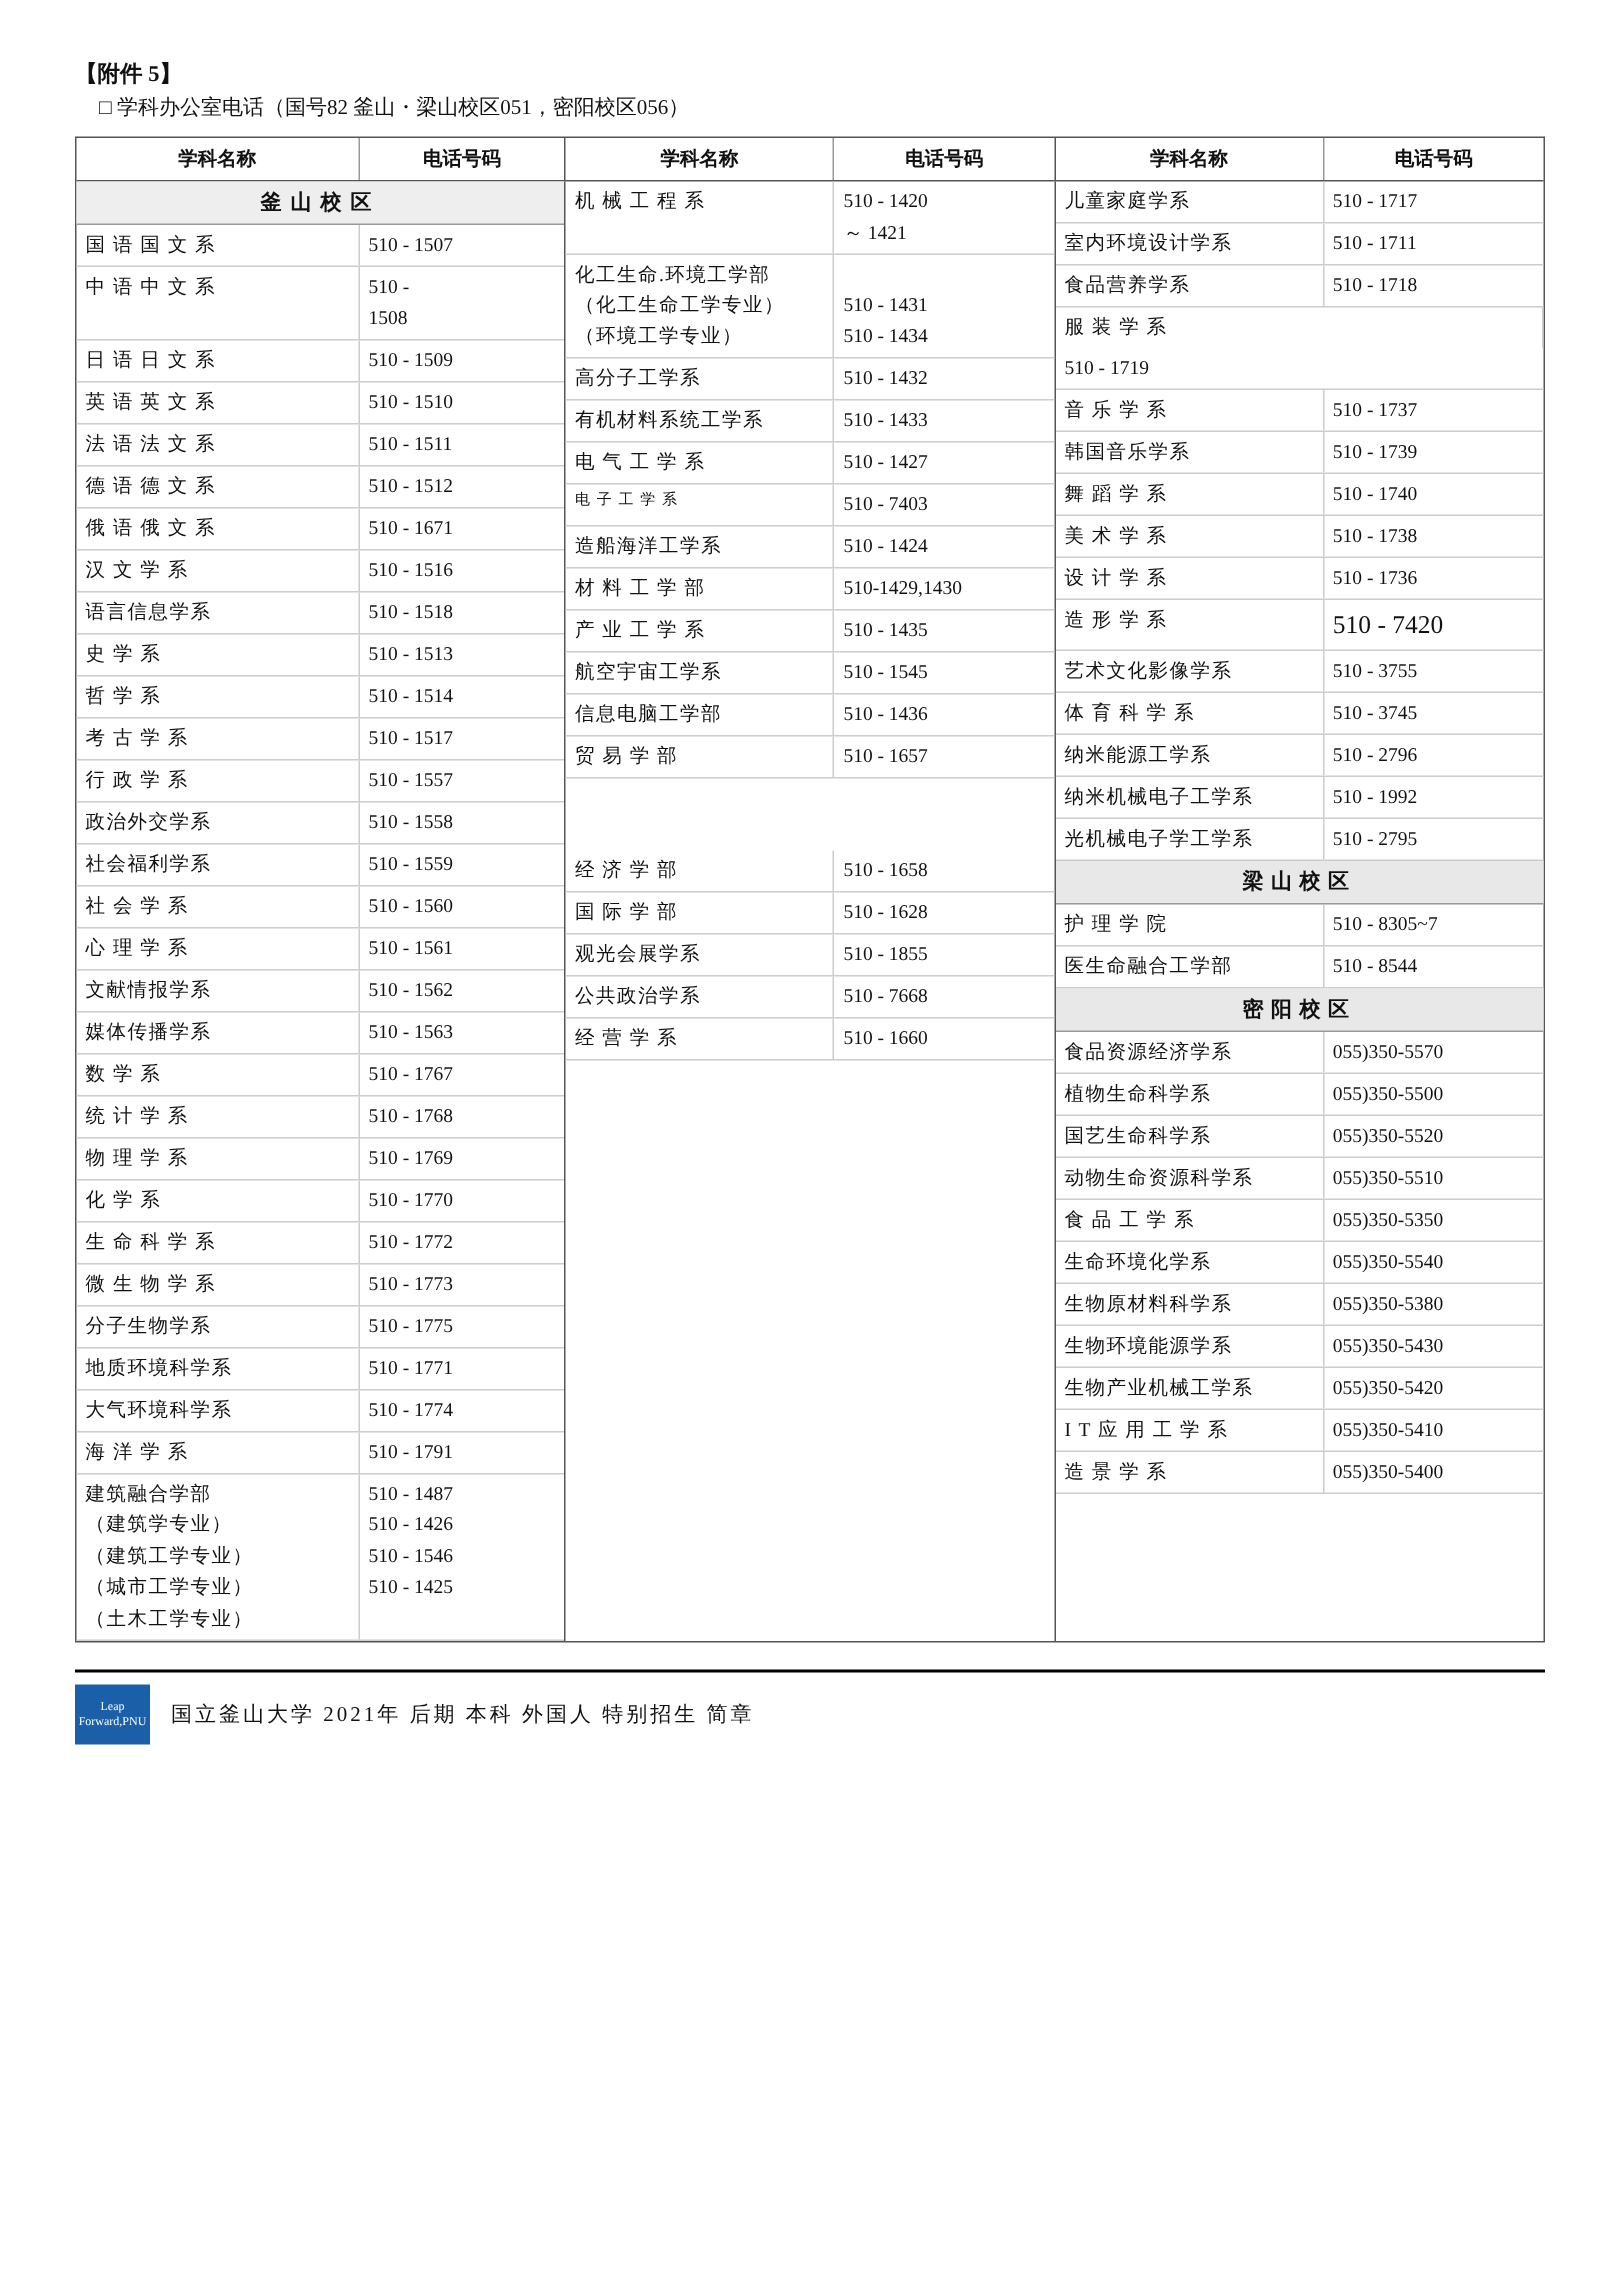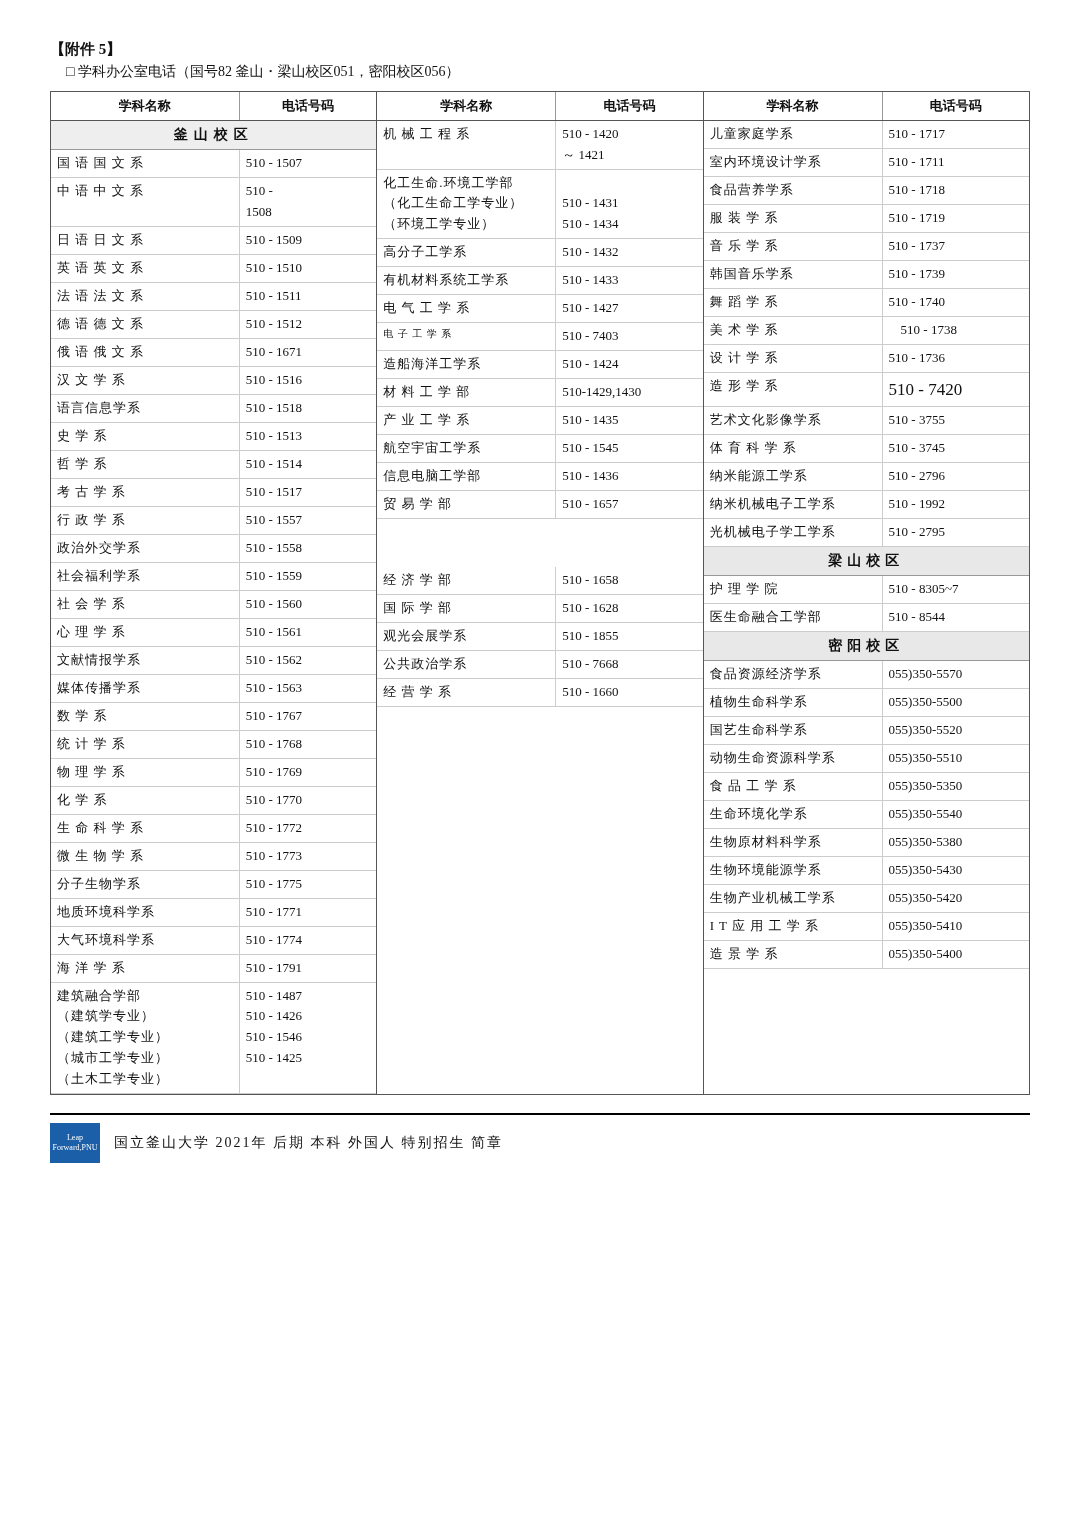--- a/index.html
+++ b/index.html
@@ -297,39 +297,39 @@
             <div style="flex: 0 0 45%; padding: 3px 6px; white-space: pre-line; font-size: 13px; line-height: 1.6; text-align: left;">510 - 1717</div>
           </div>
           <div style="display: flex; border-bottom: 1px solid rgb(204, 204, 204); min-height: 28px;">
             <div style="flex: 0 0 55%; border-right: 1px solid rgb(204, 204, 204); padding: 3px 6px; white-space: pre-line; font-size: 13px; line-height: 1.6; letter-spacing: 1px;">室内环境设计学系</div>
             <div style="flex: 0 0 45%; padding: 3px 6px; white-space: pre-line; font-size: 13px; line-height: 1.6; text-align: left;">510 - 1711</div>
           </div>
           <div style="display: flex; border-bottom: 1px solid rgb(204, 204, 204); min-height: 28px;">
             <div style="flex: 0 0 55%; border-right: 1px solid rgb(204, 204, 204); padding: 3px 6px; white-space: pre-line; font-size: 13px; line-height: 1.6; letter-spacing: 1px;">食品营养学系</div>
             <div style="flex: 0 0 45%; padding: 3px 6px; white-space: pre-line; font-size: 13px; line-height: 1.6; text-align: left;">510 - 1718</div>
           </div>
-          <div style="display: flex; border-bottom: 1px solid rgb(204, 204, 204); min-height: 28px;">
+          <div style="display: flex; border-bottom: 1px solid rgb(204, 204, 204); min-height: 28px; flex-direction: column;">
             <div style="flex: 0 0 55%; border-right: 1px solid rgb(204, 204, 204); padding: 3px 6px; white-space: pre-line; font-size: 13px; line-height: 1.6; letter-spacing: 1px;">服  装  学  系</div>
             <div style="flex: 0 0 45%; padding: 3px 6px; white-space: pre-line; font-size: 13px; line-height: 1.6; text-align: left;">510 - 1719</div>
           </div>
           <div style="display: flex; border-bottom: 1px solid rgb(204, 204, 204); min-height: 28px;">
             <div style="flex: 0 0 55%; border-right: 1px solid rgb(204, 204, 204); padding: 3px 6px; white-space: pre-line; font-size: 13px; line-height: 1.6; letter-spacing: 1px;">音  乐  学  系</div>
             <div style="flex: 0 0 45%; padding: 3px 6px; white-space: pre-line; font-size: 13px; line-height: 1.6; text-align: left;">510 - 1737</div>
           </div>
           <div style="display: flex; border-bottom: 1px solid rgb(204, 204, 204); min-height: 28px;">
             <div style="flex: 0 0 55%; border-right: 1px solid rgb(204, 204, 204); padding: 3px 6px; white-space: pre-line; font-size: 13px; line-height: 1.6; letter-spacing: 1px;">韩国音乐学系</div>
             <div style="flex: 0 0 45%; padding: 3px 6px; white-space: pre-line; font-size: 13px; line-height: 1.6; text-align: left;">510 - 1739</div>
           </div>
           <div style="display: flex; border-bottom: 1px solid rgb(204, 204, 204); min-height: 28px;">
             <div style="flex: 0 0 55%; border-right: 1px solid rgb(204, 204, 204); padding: 3px 6px; white-space: pre-line; font-size: 13px; line-height: 1.6; letter-spacing: 1px;">舞  蹈  学  系</div>
             <div style="flex: 0 0 45%; padding: 3px 6px; white-space: pre-line; font-size: 13px; line-height: 1.6; text-align: left;">510 - 1740</div>
           </div>
           <div style="display: flex; border-bottom: 1px solid rgb(204, 204, 204); min-height: 28px;">
             <div style="flex: 0 0 55%; border-right: 1px solid rgb(204, 204, 204); padding: 3px 6px; white-space: pre-line; font-size: 13px; line-height: 1.6; letter-spacing: 1px;">美  术  学  系</div>
-            <div style="flex: 0 0 45%; padding: 3px 6px; white-space: pre-line; font-size: 13px; line-height: 1.6; text-align: left; margin-left: 12px;">510 - 1738</div>
+            <div style="flex: 0 0 45%; padding: 3px 6px; white-space: pre-line; font-size: 13px; line-height: 1.6; text-align: left;">510 - 1738</div>
           </div>
           <div style="display: flex; border-bottom: 1px solid rgb(204, 204, 204); min-height: 28px;">
             <div style="flex: 0 0 55%; border-right: 1px solid rgb(204, 204, 204); padding: 3px 6px; white-space: pre-line; font-size: 13px; line-height: 1.6; letter-spacing: 1px;">设  计  学  系</div>
             <div style="flex: 0 0 45%; padding: 3px 6px; white-space: pre-line; font-size: 13px; line-height: 1.6; text-align: left;">510 - 1736</div>
           </div>
           <div style="display: flex; border-bottom: 1px solid rgb(204, 204, 204); min-height: 28px;">
             <div style="flex: 0 0 55%; border-right: 1px solid rgb(204, 204, 204); padding: 3px 6px; white-space: pre-line; font-size: 13px; line-height: 1.6; letter-spacing: 1px;">造  形  学  系</div>
             <div style="flex: 0 0 45%; padding: 3px 6px; white-space: pre-line; font-size: 17px; line-height: 1.6; text-align: left;">510 - 7420</div>
           </div>
           <div style="display: flex; border-bottom: 1px solid rgb(204, 204, 204); min-height: 28px;">

